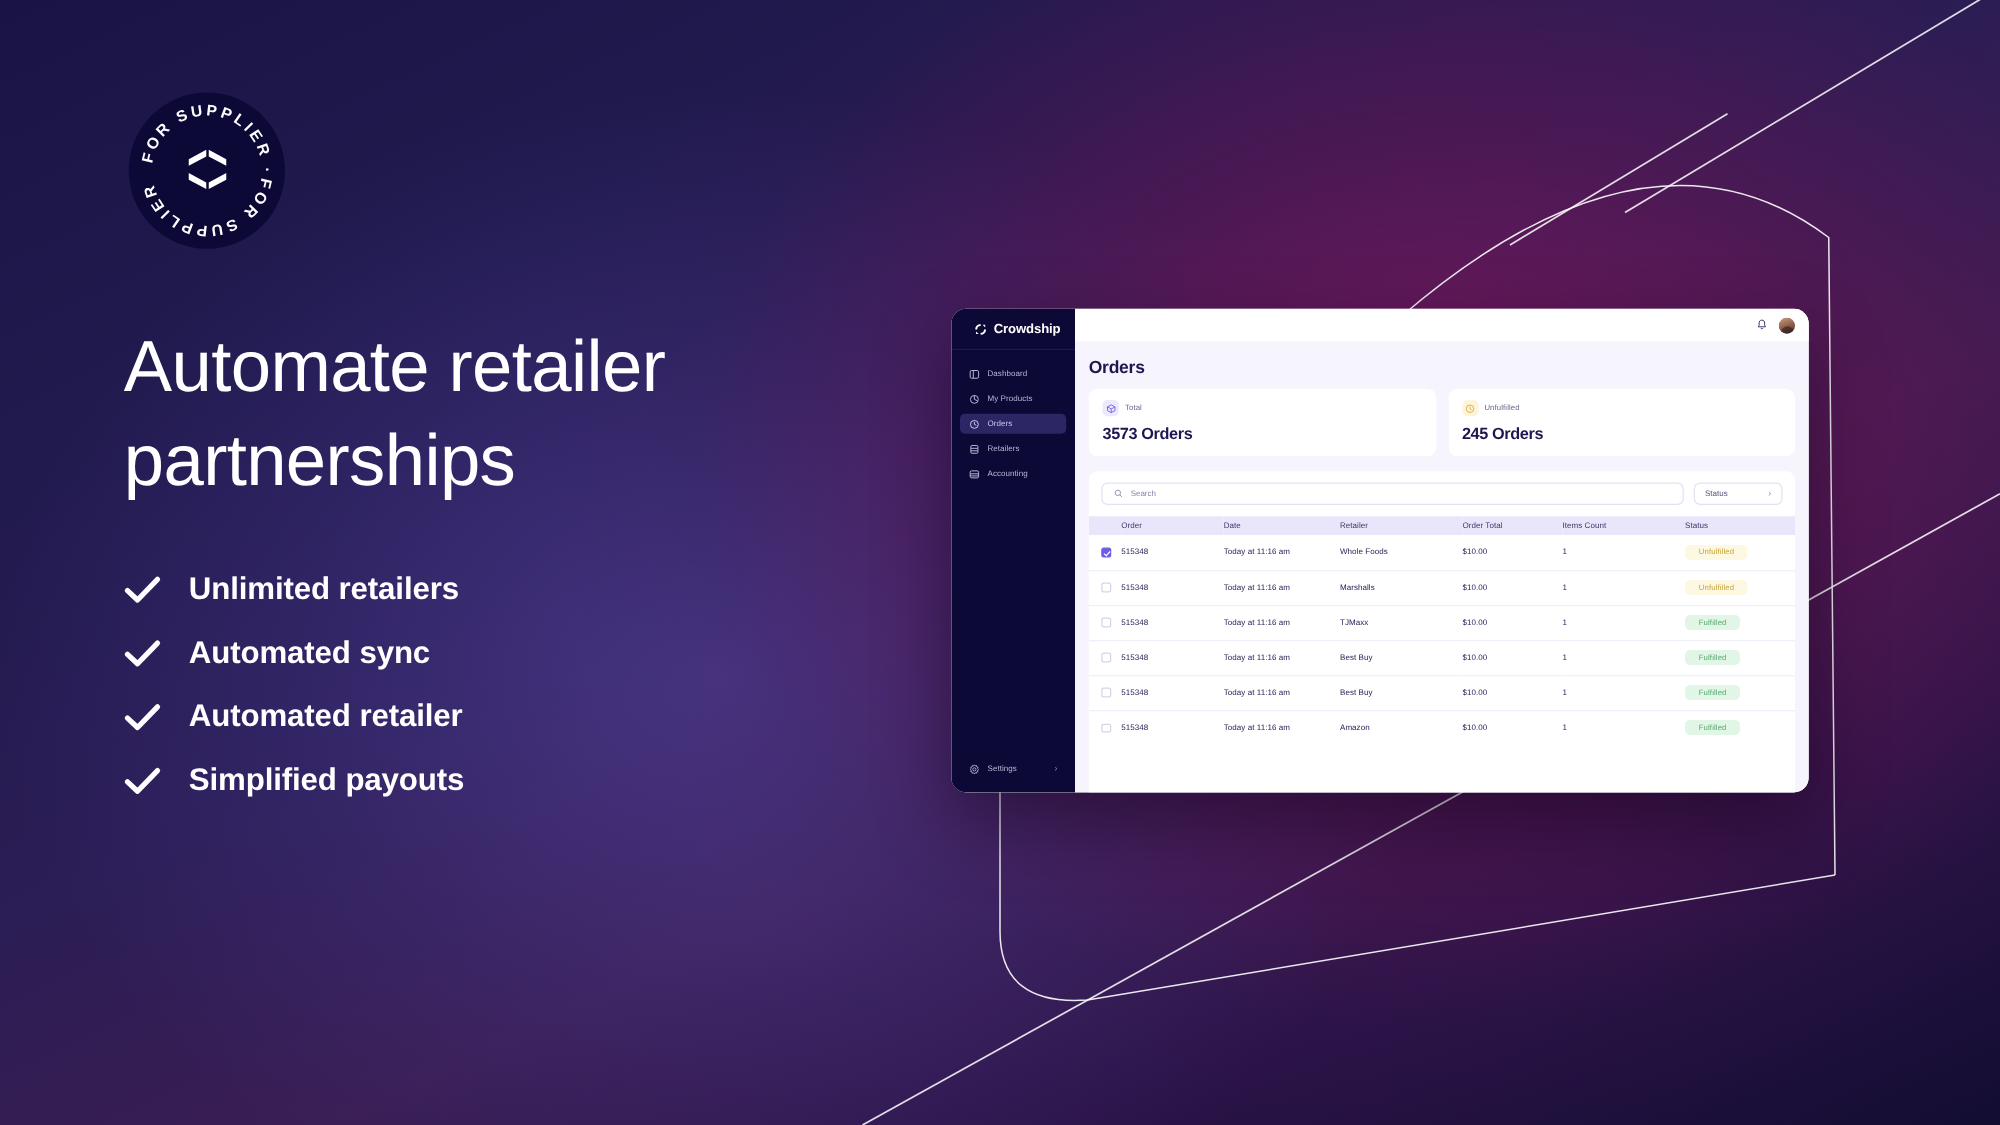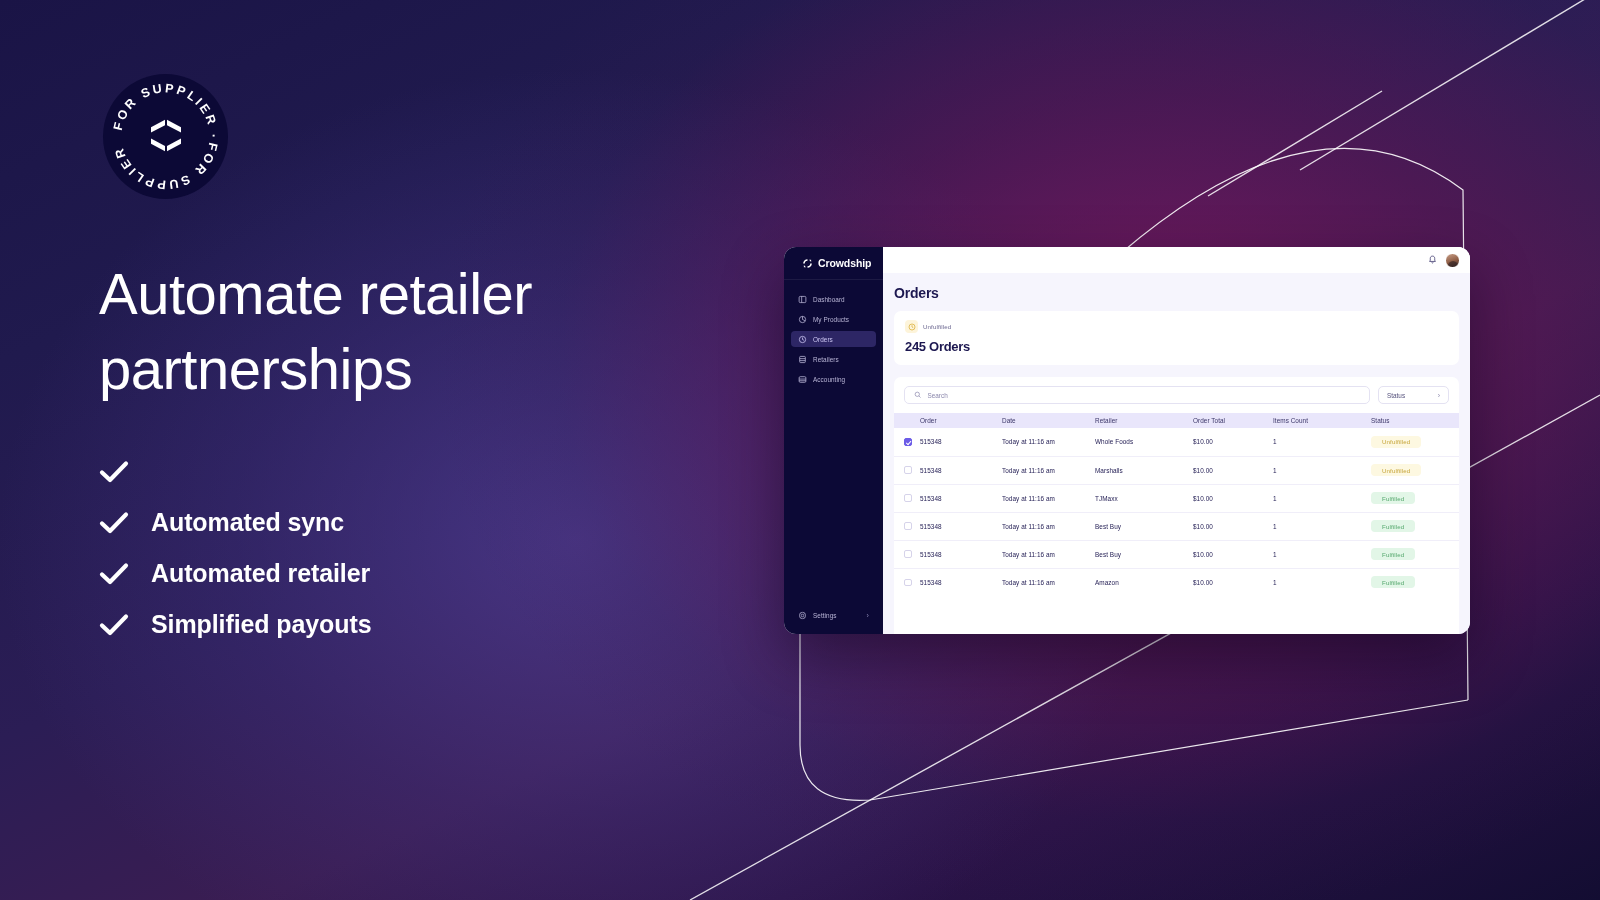--- a/index.html
+++ b/index.html
@@ -77,21 +77,21 @@
     font-size: 25px;
     font-weight: 700;
     letter-spacing: -0.1px;
   }
   .feature .check { flex: 0 0 30px; height: 24px; display:block; }
   .feature .flabel { display: block; }
 
   
   .app {
     position: absolute;
-    left: 784px;
+    left: 761px;
     top: 247px;
     width: 686px;
     height: 387px;
     border-radius: 12px;
     overflow: hidden;
     display: flex;
     box-shadow: 0 24px 60px rgba(5, 2, 22, 0.45);
     background: #f6f5fd;
   }
 
@@ -362,20 +362,21 @@
     </svg>
   </div>
 
   <h1 class="headline">Automate retailer partnerships</h1>
 
   <ul class="features">
     <li class="feature">
       <svg class="check" viewBox="0 0 30 24" fill="none">
         <path d="M3 12.5 L11 20 L27 3.5" stroke="#ffffff" stroke-width="4.2" stroke-linecap="round" stroke-linejoin="round"></path>
       </svg>
+      <span class="flabel">Unlimited retailers</span>
     </li>
     <li class="feature">
       <svg class="check" viewBox="0 0 30 24" fill="none">
         <path d="M3 12.5 L11 20 L27 3.5" stroke="#ffffff" stroke-width="4.2" stroke-linecap="round" stroke-linejoin="round"></path>
       </svg>
       <span class="flabel">Automated sync</span>
     </li>
     <li class="feature">
       <svg class="check" viewBox="0 0 30 24" fill="none">
         <path d="M3 12.5 L11 20 L27 3.5" stroke="#ffffff" stroke-width="4.2" stroke-linecap="round" stroke-linejoin="round"></path>
@@ -463,20 +464,31 @@
           <path d="M6.4 13.4 A1.8 1.8 0 0 0 9.6 13.4"></path>
         </svg>
         <div class="avatar"></div>
       </div>
 
       <div class="page-title">Orders</div>
 
       <div class="stats">
         <div class="stat">
           <div class="stat-head">
+            <span class="stat-ico total">
+              <svg viewBox="0 0 16 16" fill="none" stroke="#6c5ce7" stroke-width="1.4">
+                  <path d="M8 1.8 L14 5 V11 L8 14.2 L2 11 V5 Z M2 5 L8 8.3 L14 5 M8 8.3 V14.2"></path>
+                </svg>
+            </span>
+            <span class="stat-label">Total</span>
+          </div>
+          <div class="stat-value">3573 Orders</div>
+        </div>
+        <div class="stat">
+          <div class="stat-head">
             <span class="stat-ico unful">
               <svg viewBox="0 0 16 16" fill="none" stroke="#d9ab2e" stroke-width="1.4">
                   <circle cx="8" cy="8" r="6"></circle>
                   <path d="M8 4.4 V8 L10.6 9.5"></path>
                 </svg>
             </span>
             <span class="stat-label">Unfulfilled</span>
           </div>
           <div class="stat-value">245 Orders</div>
         </div>

